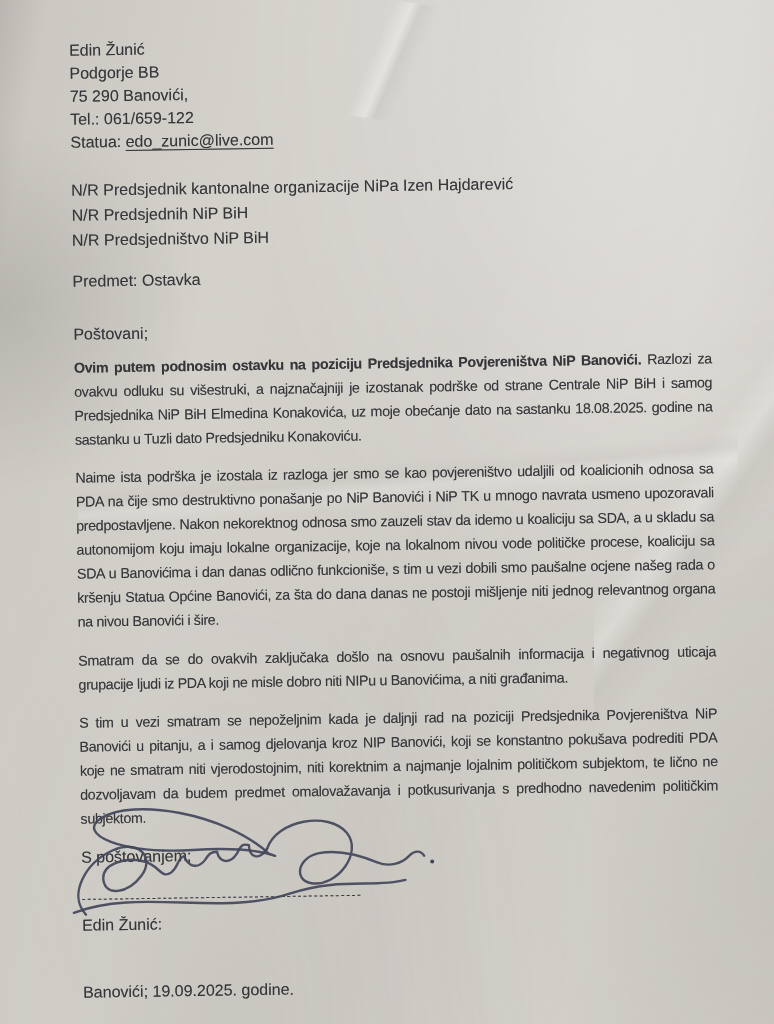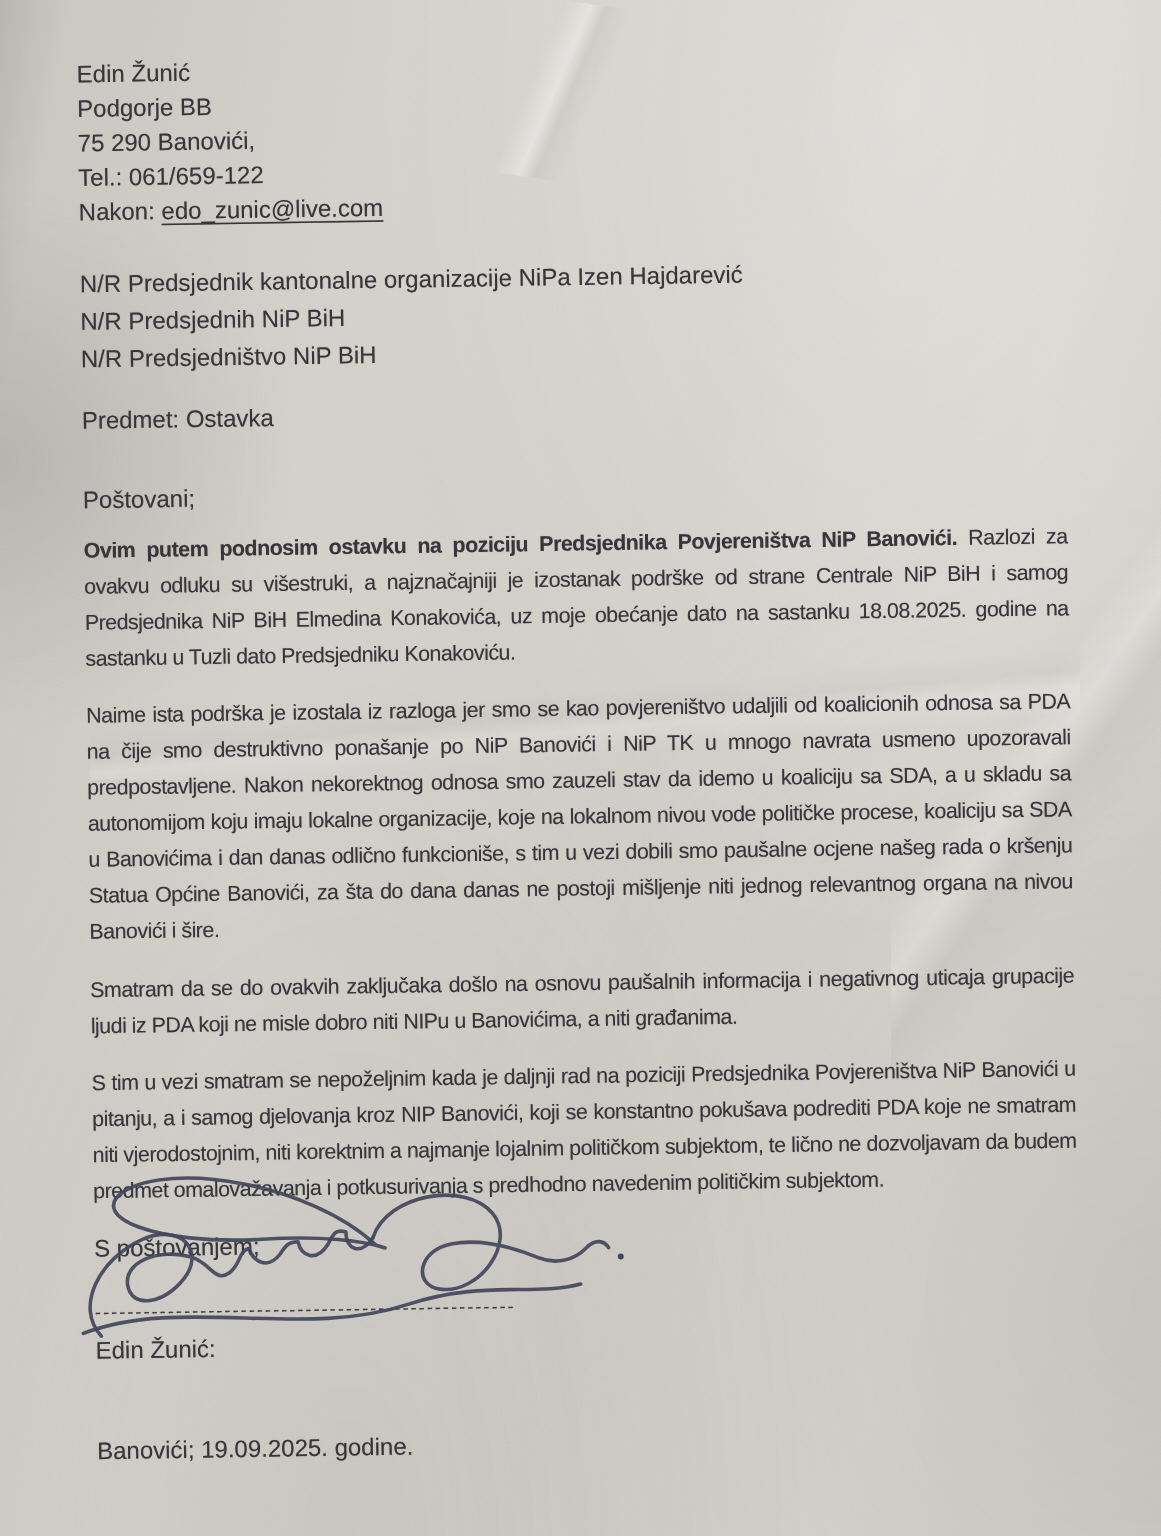--- a/index.html
+++ b/index.html
@@ -15,20 +15,21 @@
       radial-gradient(ellipse at 78% 6%, rgba(255,255,255,0.30), rgba(255,255,255,0) 42%),
       radial-gradient(ellipse at 0% 30%, rgba(110,107,102,0.22), rgba(110,107,102,0) 18%),
       radial-gradient(ellipse at 100% 85%, rgba(140,137,130,0.14), rgba(140,137,130,0) 45%),
       radial-gradient(ellipse at 30% 100%, rgba(120,118,112,0.10), rgba(120,118,112,0) 40%),
       linear-gradient(100deg, #b9b6b1 0%, #ccc9c3 5%, #d5d2cc 28%, #d1cec8 55%, #d7d4ce 78%, #cfccc6 100%);
     background-color: var(--paper, #d2cfc9);
   }
   .sheet {
     position: absolute;
     inset: 0;
+    margin-left: 18px;
   }
   .crease {
     position: absolute;
     pointer-events: none;
   }
   .crease-top {
     left: 300px; top: 0; width: 140px; height: 120px;
     background: linear-gradient(105deg, rgba(255,255,255,0) 40%, rgba(255,255,255,0.35) 50%, rgba(150,148,143,0.12) 56%, rgba(255,255,255,0) 66%);
     transform: rotate(8deg);
   }
@@ -118,21 +119,21 @@
   <div class="crease crease-right"></div>
   <div class="crease crease-mid"></div>
 
   <div class="sheet-content">
 
     <div class="sender-block">
       <div class="doc-line">Edin Žunić</div>
       <div class="doc-line">Podgorje BB</div>
       <div class="doc-line">75 290 Banovići,</div>
       <div class="doc-line">Tel.: 061/659-122</div>
-      <div class="doc-line"><span>Nakon:</span>&nbsp;<span class="email-addr">edo_zunic@live.com</span></div>
+      <div class="doc-line"><span>Statua:</span>&nbsp;<span class="email-addr">edo_zunic@live.com</span></div>
     </div>
 
     <div class="recipients">
       <div class="doc-line">N/R Predsjednik kantonalne organizacije NiPa Izen Hajdarević</div>
       <div class="doc-line">N/R Predsjednih NiP BiH</div>
       <div class="doc-line">N/R Predsjedništvo NiP BiH</div>
     </div>
 
     <div class="subject">Predmet: Ostavka</div>
 

